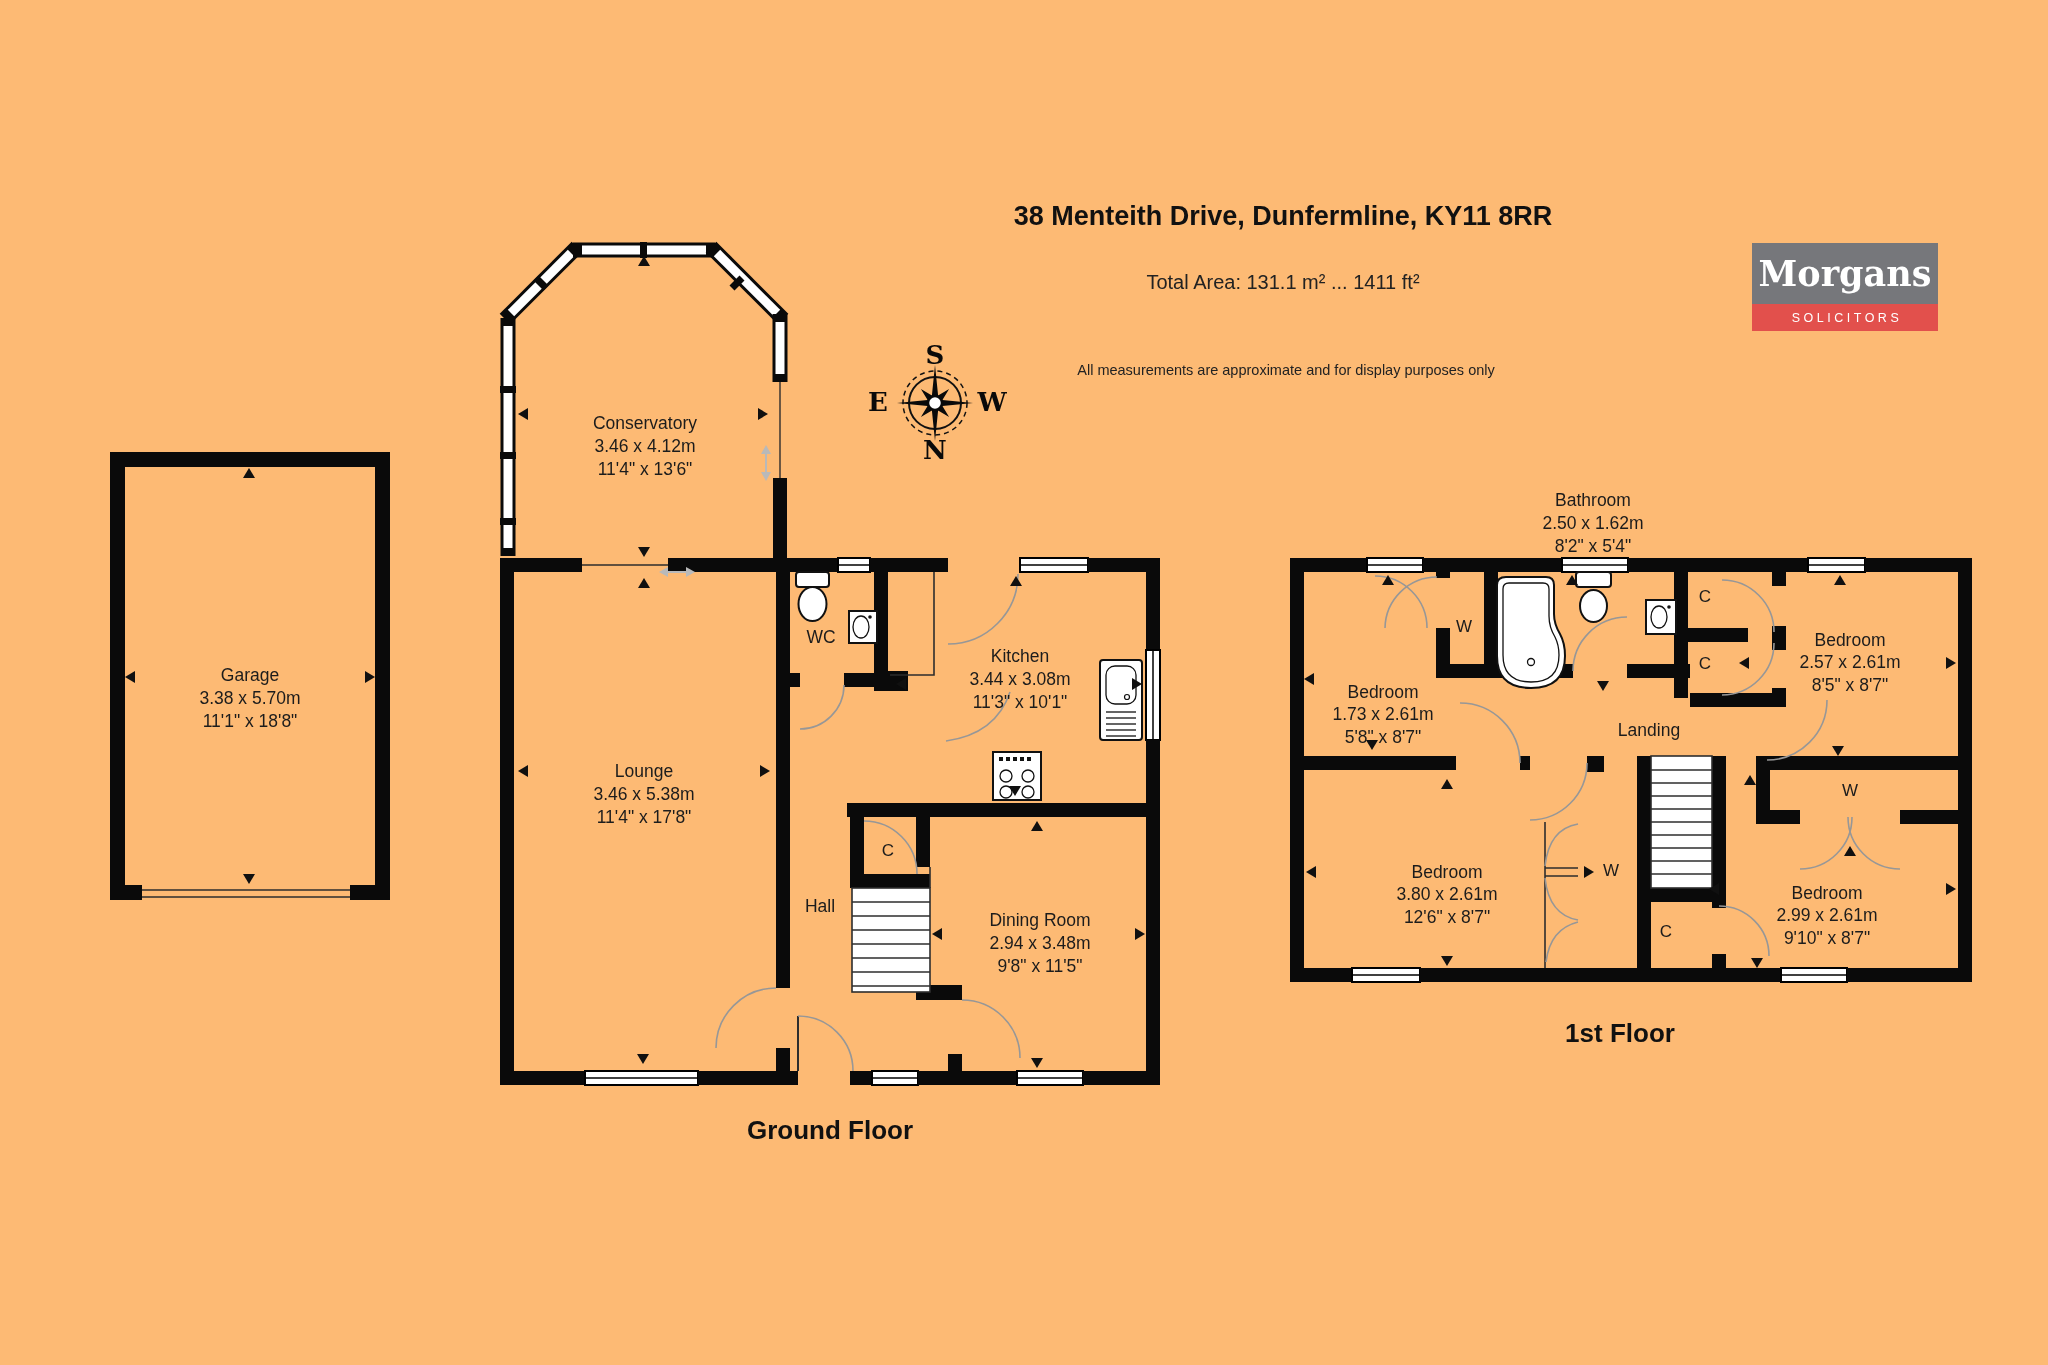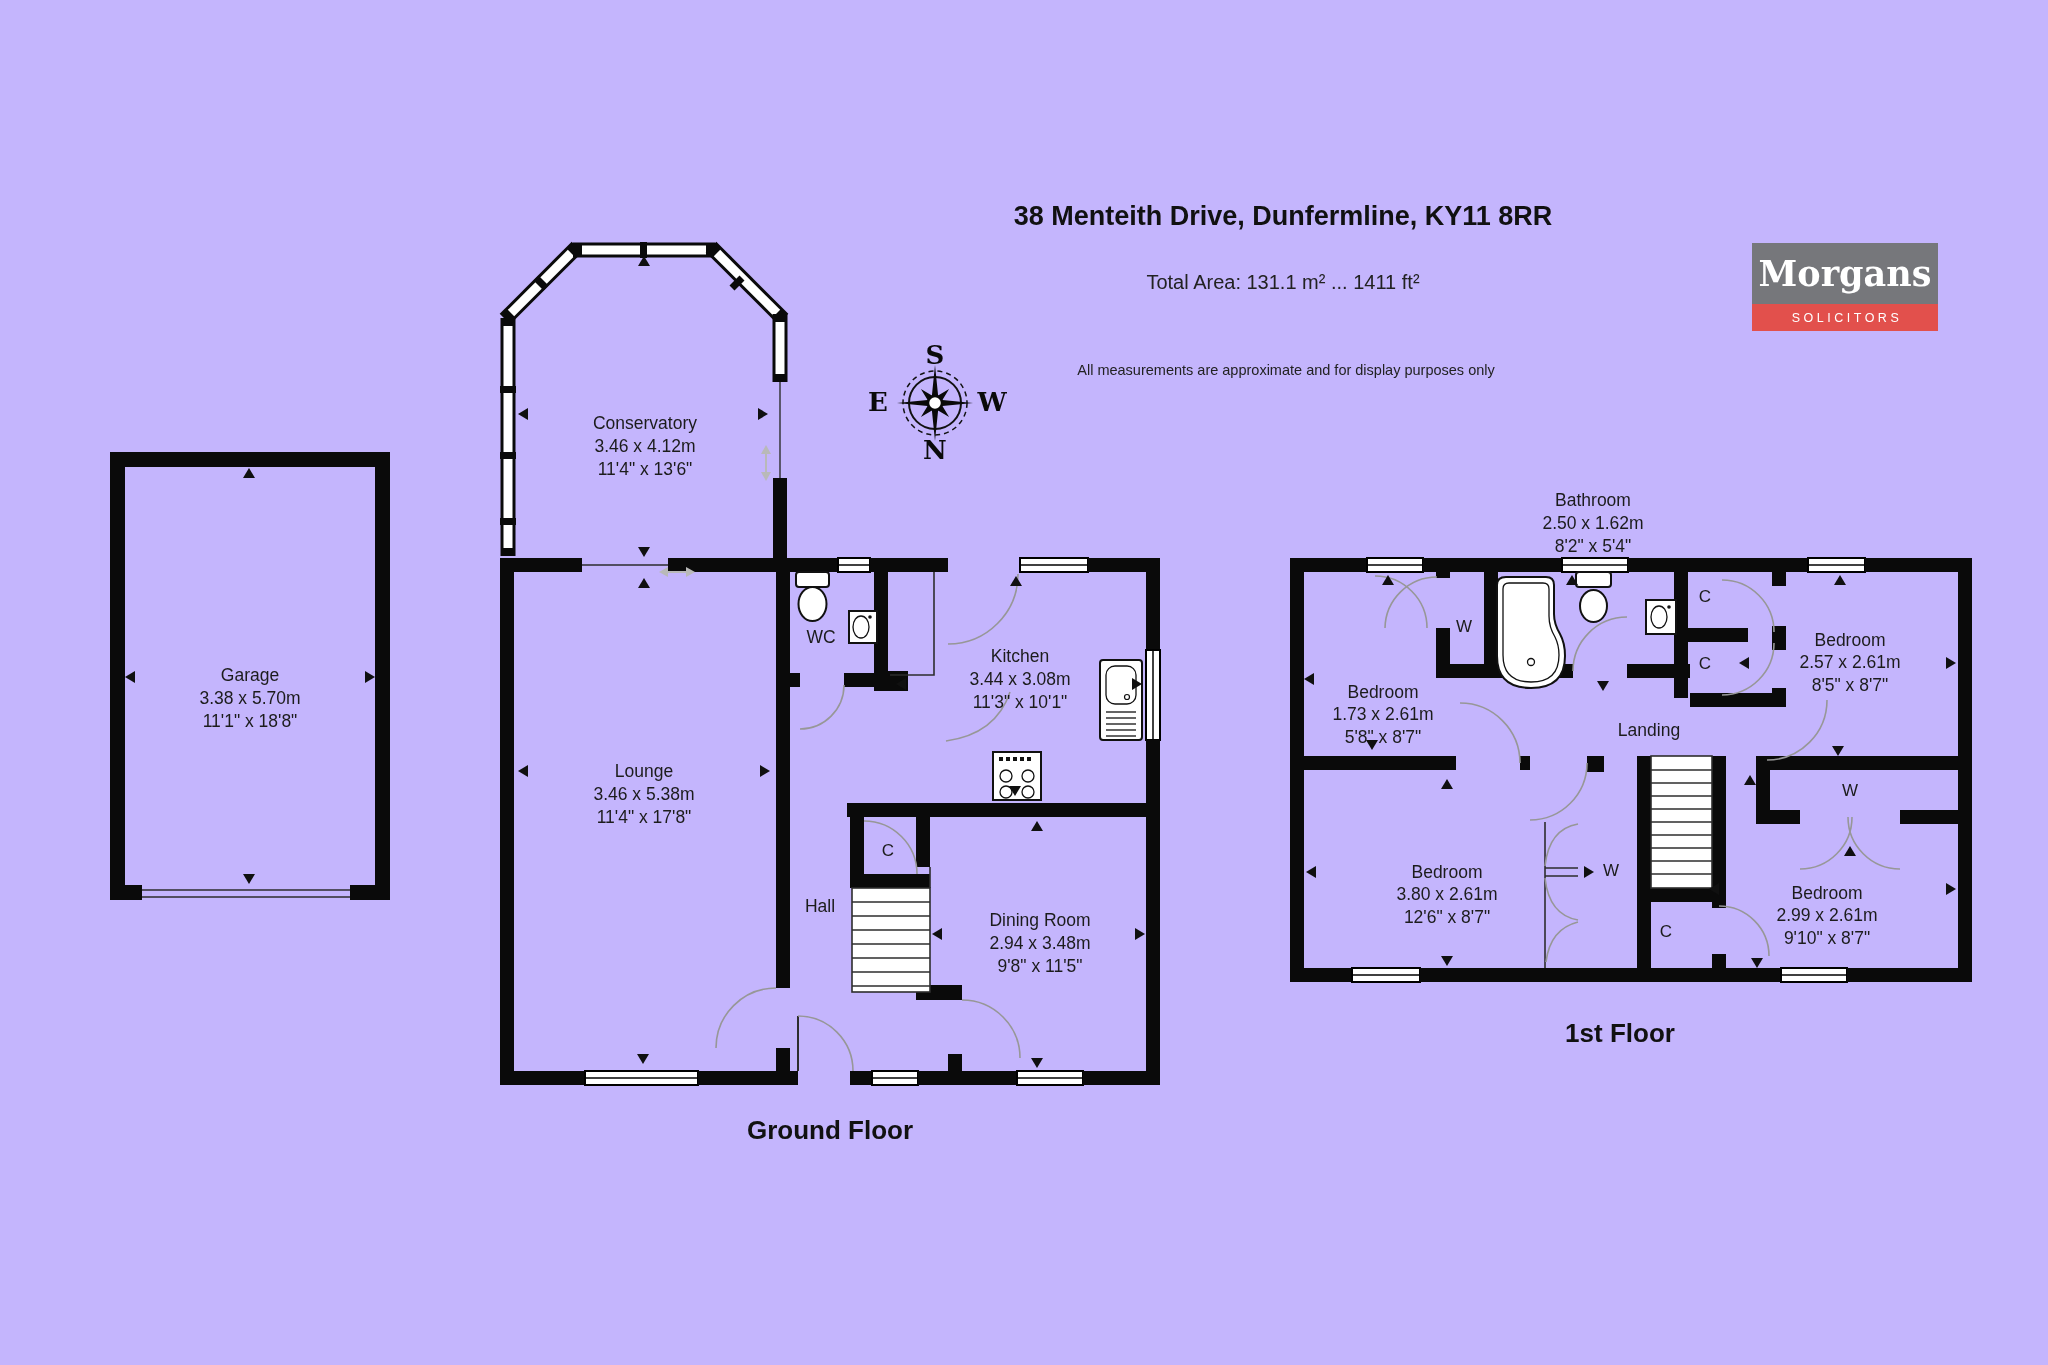--- a/index.html
+++ b/index.html
@@ -1,16 +1,16 @@
 <!DOCTYPE html>
 <html><head>
 <meta charset="utf-8">
 <style>
   html,body{margin:0;padding:0;background:#ffffff;}
-  #canvas{position:relative;width:2048px;height:1365px;background:#c4b5fd;overflow:hidden;
+  #canvas{position:relative;width:2048px;height:1365px;background:#fdba74;overflow:hidden;
           font-family:"Liberation Sans",sans-serif;}
   svg text{dominant-baseline:middle;}
   .wall{fill:#0a0a0a;}
   .win{fill:#ffffff;stroke:#000;stroke-width:2;}
   .wl{stroke:#000;stroke-width:1.5;}
   .thin{stroke:#2d2d2d;stroke-width:1.6;fill:none;}
   .arc{stroke:#979797;stroke-width:1.6;fill:none;}
   .fix{stroke:#111;stroke-width:2;fill:#fff;}
   .fix2{stroke:#111;stroke-width:1.3;fill:none;}
   .arr{fill:#101010;}

